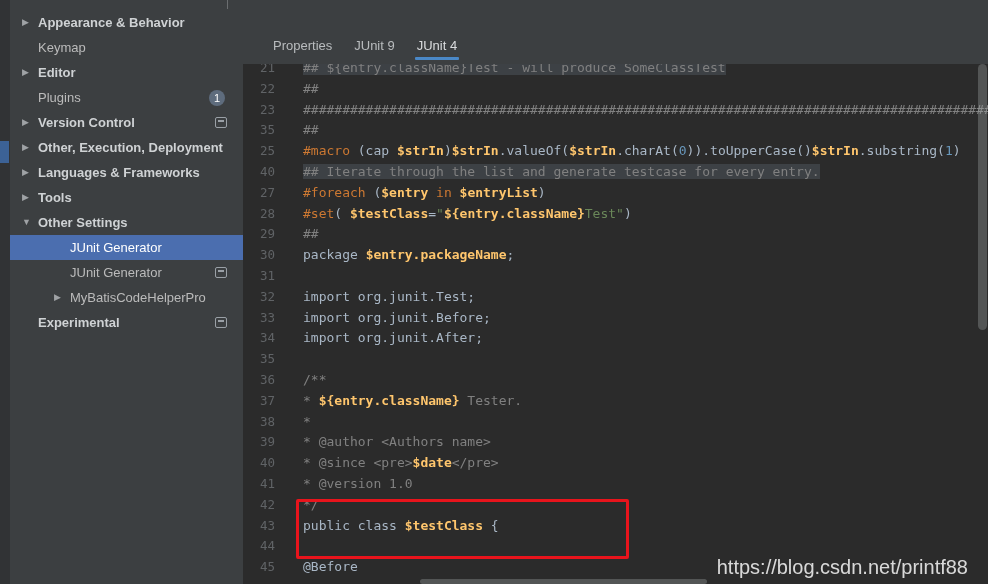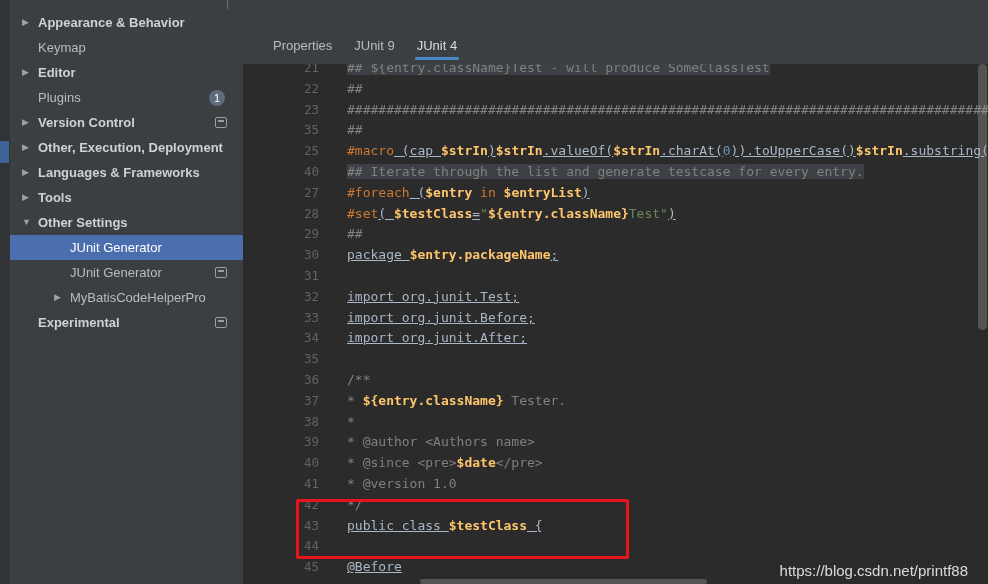--- a/index.html
+++ b/index.html
@@ -51,50 +51,50 @@
     background:var(--tab-underline); border-radius:1px;
   }
 
   
   .editor {
     position:absolute; left:0; right:0; top:64px; bottom:0;
     background:var(--editor-bg); overflow:hidden;
     font-family:"DejaVu Sans Mono", "Liberation Mono", monospace;
     font-size:13px;
   }
-  .lines { margin-top:-6px;padding-left:44px; }
+  .lines { margin-top:-6px; }
   .line { display:flex; height:20.8px; line-height:20.8px; white-space:pre; }
   .ln {
     flex:0 0 32px; text-align:right; color:var(--line-number);
     font-size:12.5px; user-select:none;
   }
   .code { padding-left:28px; color:var(--code-base); }
   .hlband { background:var(--highlight-band); }
   .cm  { color:var(--code-comment); }
   .kw  { color:var(--code-keyword); }
   .var { color:var(--code-variable); font-weight:bold; }
   .str { color:var(--code-string); }
   .num { color:var(--code-number); }
-  .pl  { color:var(--code-base);text-decoration:underline; }
+  .pl  { color:var(--code-base); }
 
   .red-annotation {
     position:absolute; left:53px; top:435px; width:333px; height:60px;
     border:3px solid var(--annotation-red); border-radius:2px; z-index:5;
   }
   .vscroll-thumb {
     position:absolute; right:1px; top:0; width:9px; height:266px;
     background:rgba(169,173,175,0.32); border-radius:5px; z-index:6;
   }
   .hscroll-thumb {
     position:absolute; left:177px; bottom:0; width:287px; height:5px;
     background:rgba(169,173,175,0.32); border-radius:3px; z-index:6;
   }
   .watermark {
     position:absolute; right:20px; bottom:5px; z-index:7;
-    font-family:"Liberation Sans", sans-serif; font-size:15px;
+    font-family:"Liberation Sans", sans-serif; font-size:20px;
     color:rgba(255,255,255,0.82);
   }
 </style>
 </head>
 <body>
 
 <div class="app">
 
   <div class="left-strip">
     <div class="blue-fragment"></div>

